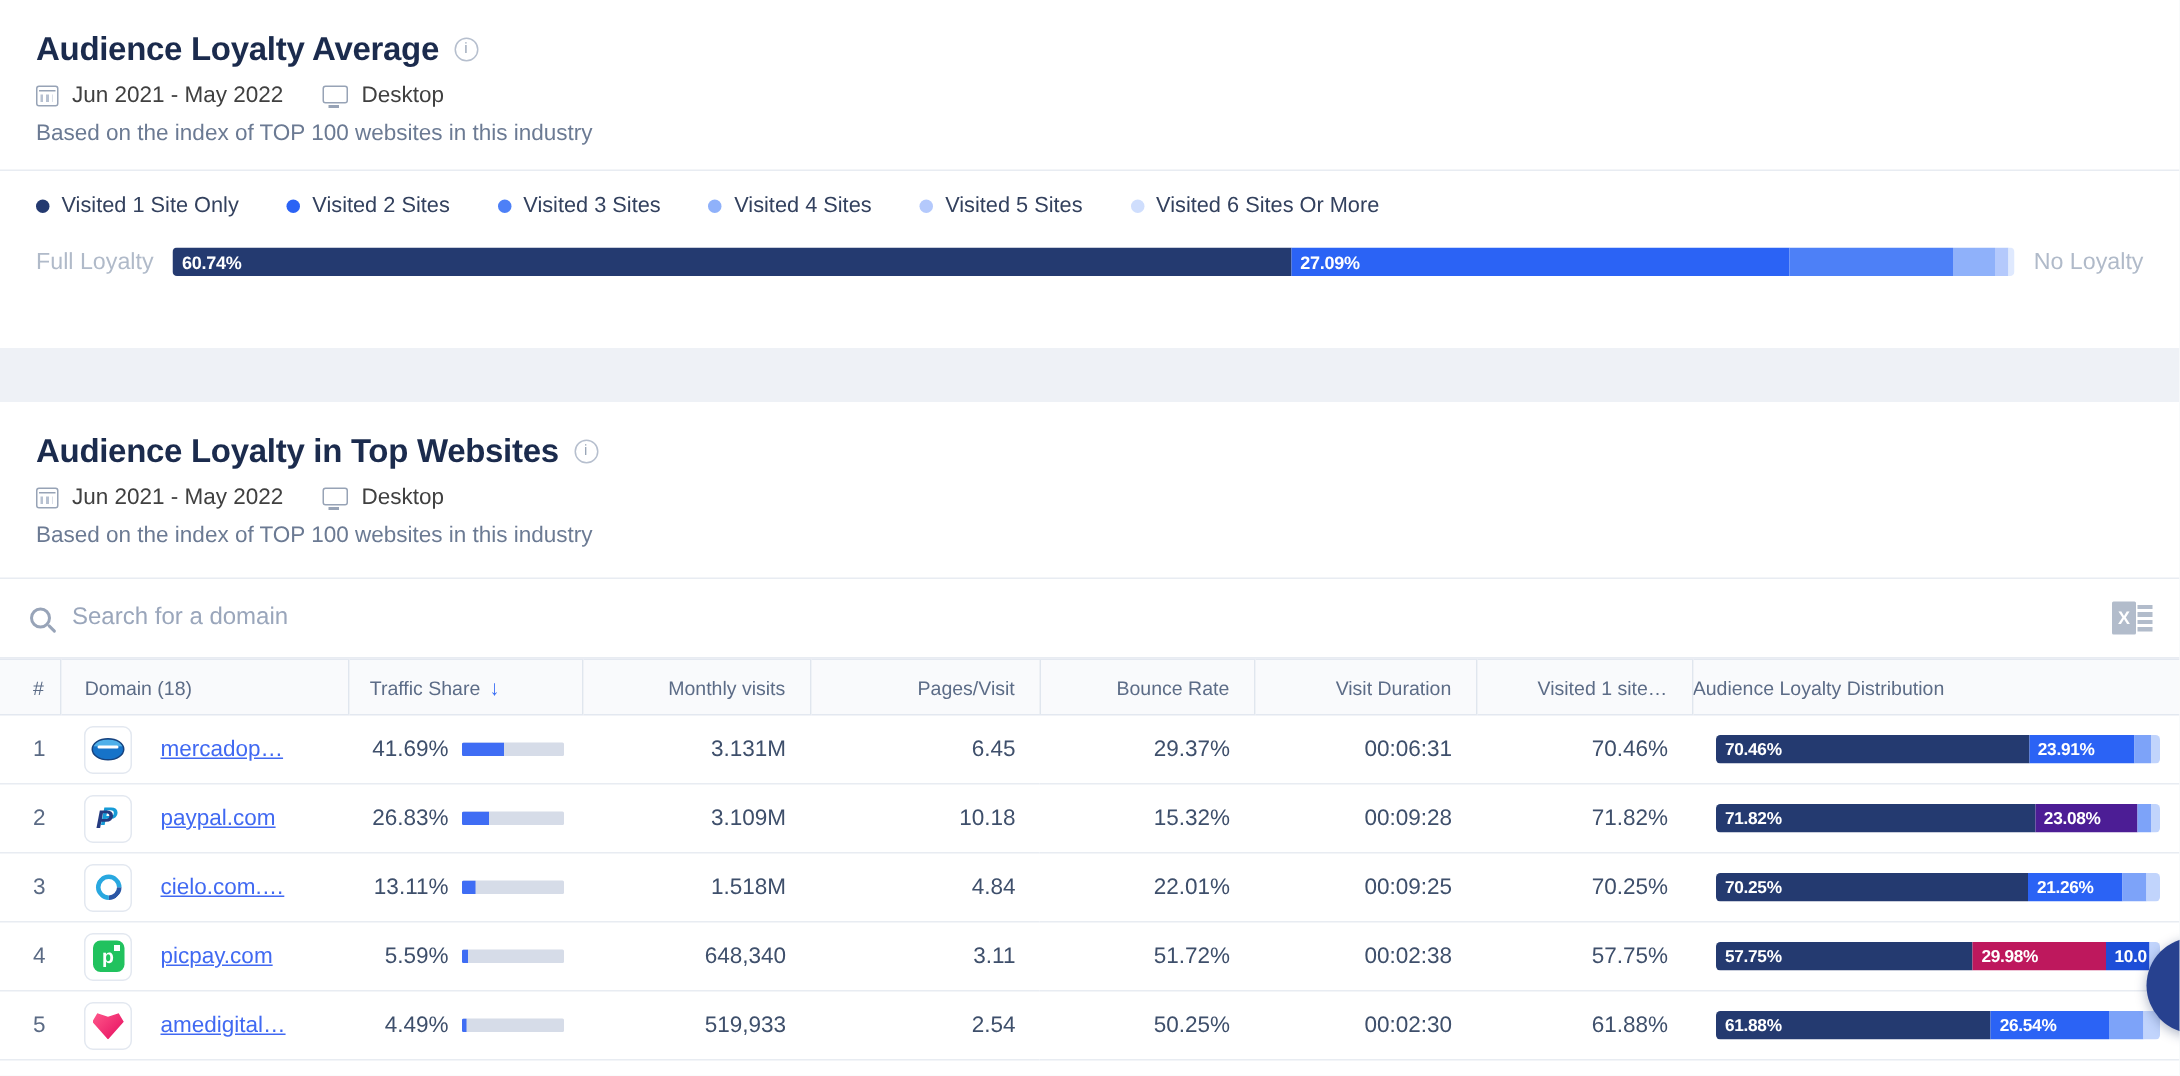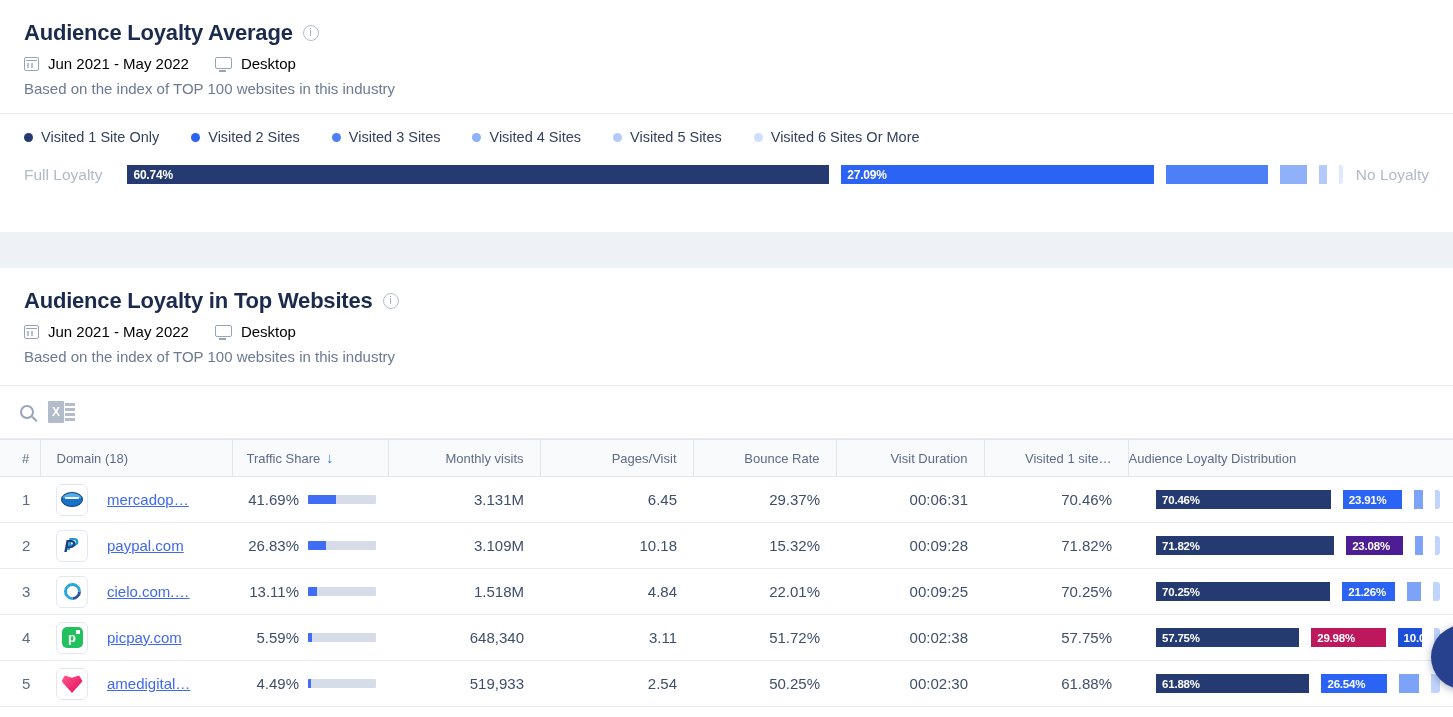--- a/index.html
+++ b/index.html
@@ -16,21 +16,21 @@
   h1.section-title {
     font-size: 22px; font-weight: 700; color: #1b2b4d; letter-spacing: -0.2px;
   }
   .info-icon {
     width: 16px; height: 16px; border: 1px solid #b6bfce; border-radius: 50%;
     color: #9aa6b8; font-size: 10px; line-height: 14px; text-align: center;
     font-style: normal; cursor: pointer; flex: 0 0 auto;
   }
   .meta-row {
     margin-top: 9px; display: flex; align-items: center; gap: 9px;
-    color: #000000; font-size: 15px;
+    color: #404040; font-size: 15px;
   }
   .meta-gap { width: 8px; }
   .cal-icon {
     width: 15px; height: 14px; border: 1.5px solid #97a3b6; border-radius: 2px;
     position: relative; display: inline-block;
   }
   .cal-icon::before {
     content: ""; position: absolute; left: 1px; right: 1px; top: 2px;
     height: 1.5px; background: #97a3b6;
   }
@@ -58,21 +58,21 @@
   .legend-item { display: flex; align-items: center; gap: 8px; }
   .legend-dot { width: 9px; height: 9px; border-radius: 50%; flex: 0 0 auto; }
   .loyalty-row {
     display: flex; align-items: center; padding: 20px 24px 0 24px;
   }
   .end-label { color: #b0bac9; font-size: 15.5px; white-space: nowrap; flex: 0 0 auto; }
   .stacked-bar {
     flex: 1; height: 19px; border-radius: 3px; overflow: hidden;
     display: flex; margin: 0 13px;
   }
-  .seg { height: 100%; display: flex; align-items: center; overflow: hidden; margin-left: 12px; }
+  .seg { height: 100%; display: flex; align-items: center; overflow: hidden; }
   .seg-label {
     color: #fff; font-size: 12px; font-weight: 700; padding-left: 6px;
     white-space: nowrap; letter-spacing: -0.2px;
   }
 
   .section-gap { height: 36px; }
 
   
   #top-websites-card { height: 600px; }
   .search-row {
@@ -255,20 +255,21 @@
       <span>Jun 2021 - May 2022</span>
       <span class="meta-gap"></span>
       <span class="mon-icon"></span>
       <span>Desktop</span>
     </div>
     <div class="based-on">Based on the index of TOP 100 websites in this industry</div>
   </div>
 
   <div class="search-row">
     <span class="search-icon"></span>
+    <input class="search-input" type="text" placeholder="Search for a domain" style="">
     <span class="xls-icon">
       <span class="xls-sheet">X</span>
       <span class="xls-lines"></span>
     </span>
   </div>
 
   <table>
     <colgroup>
       <col style="width:40px">
         <col style="width:192px">

